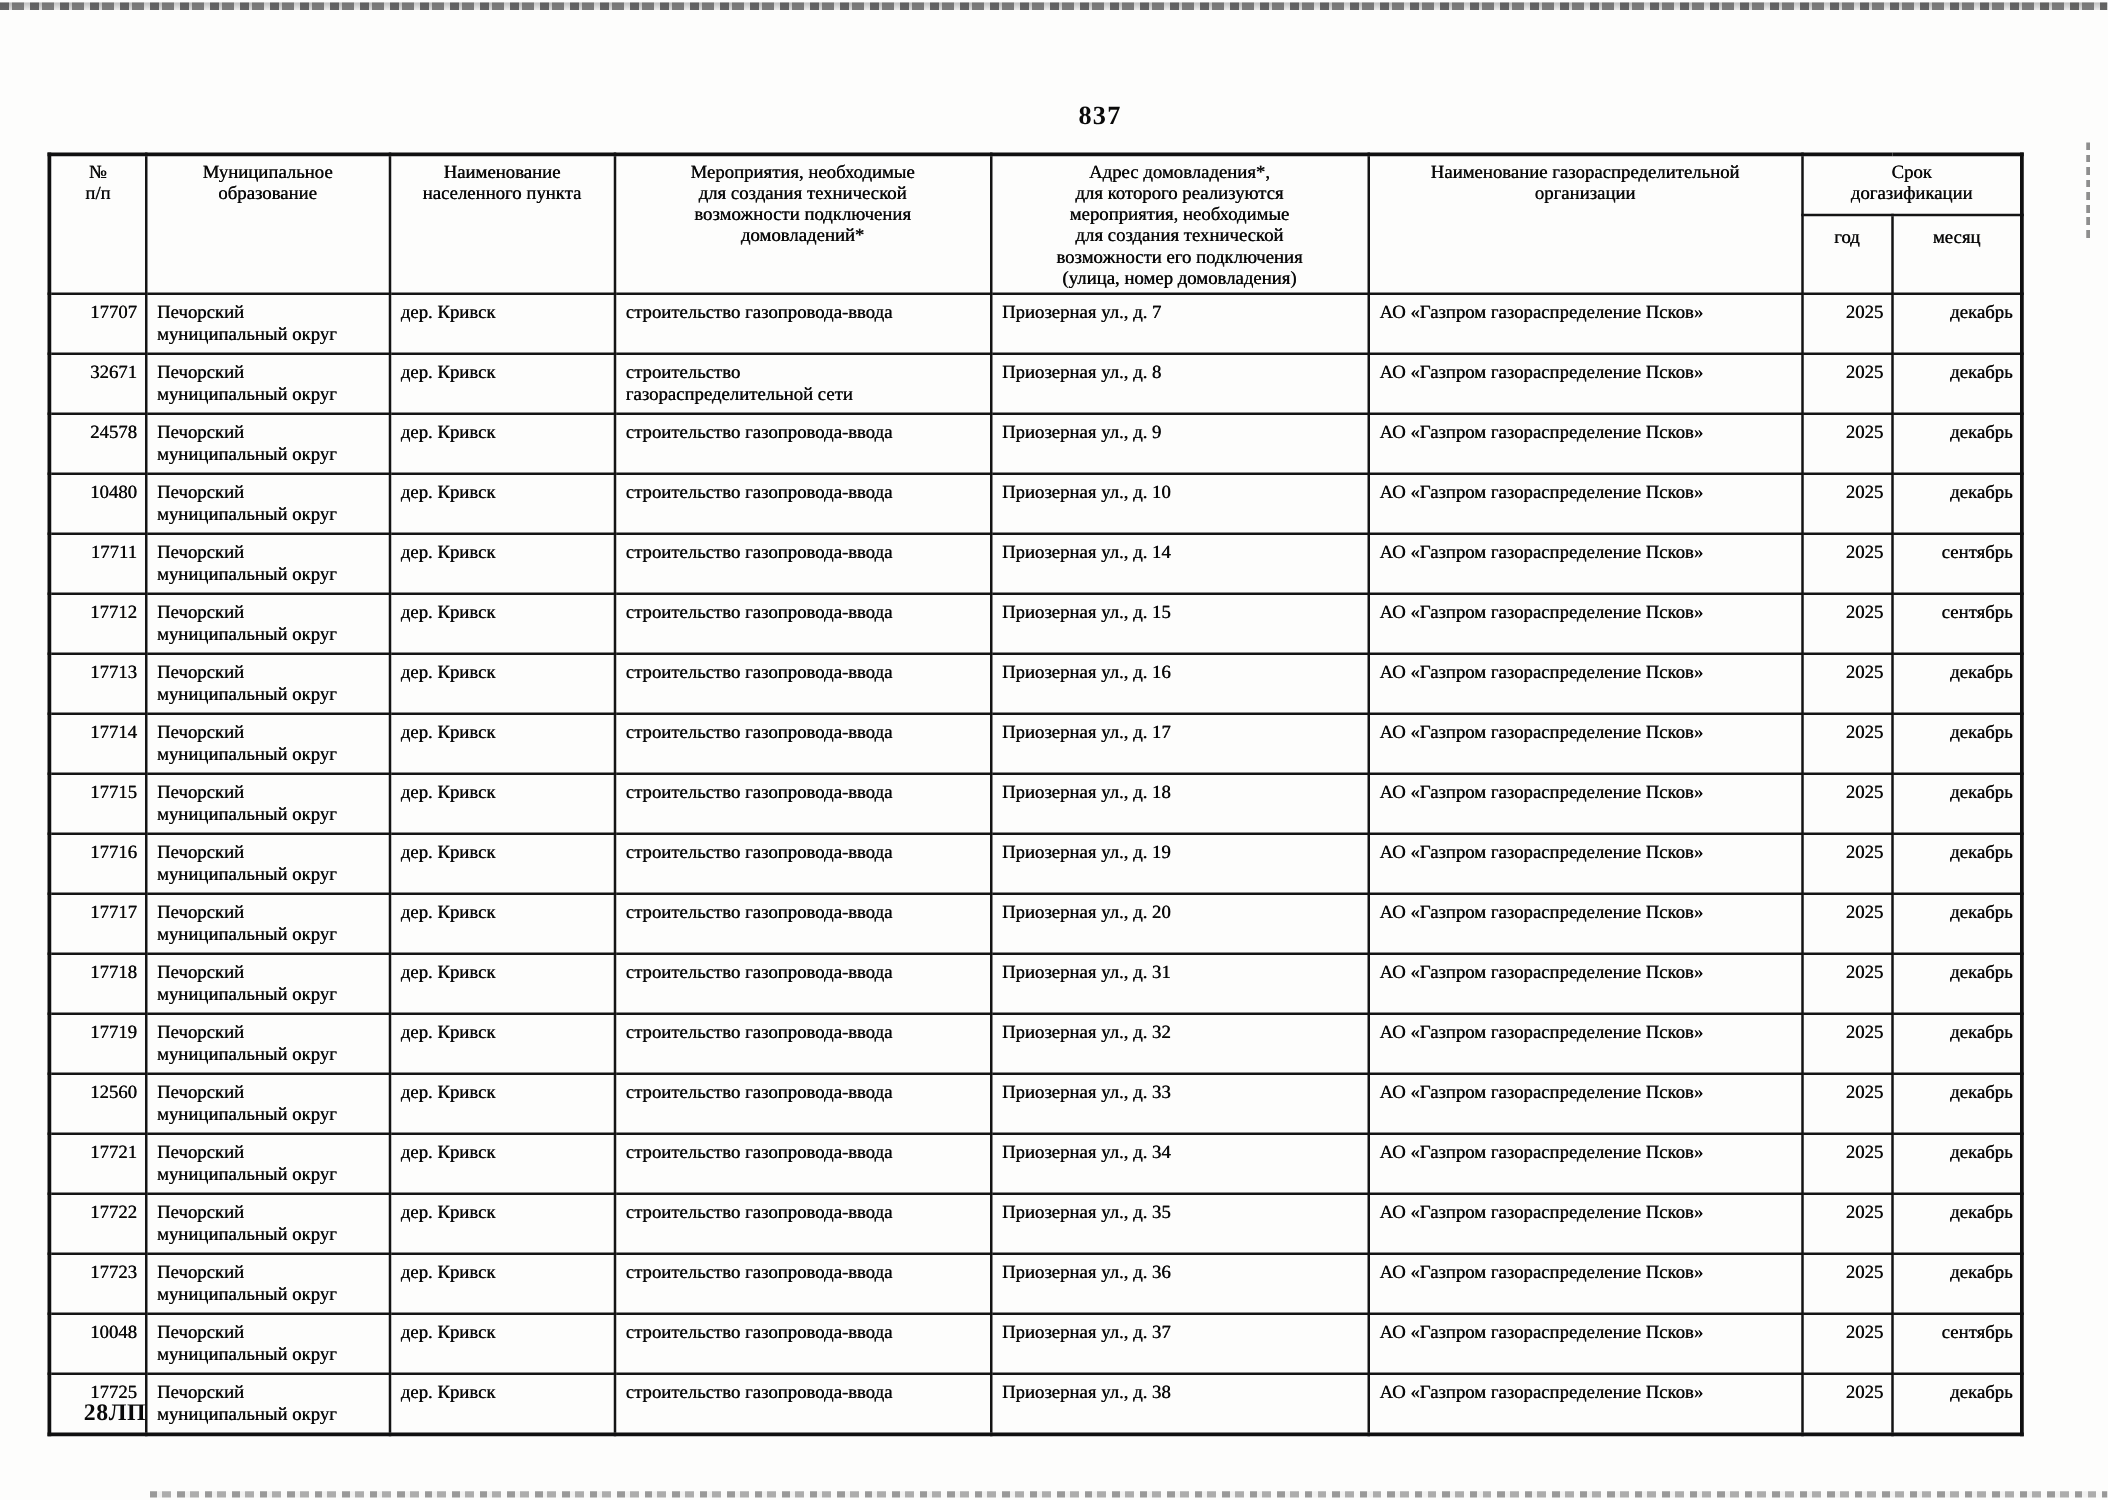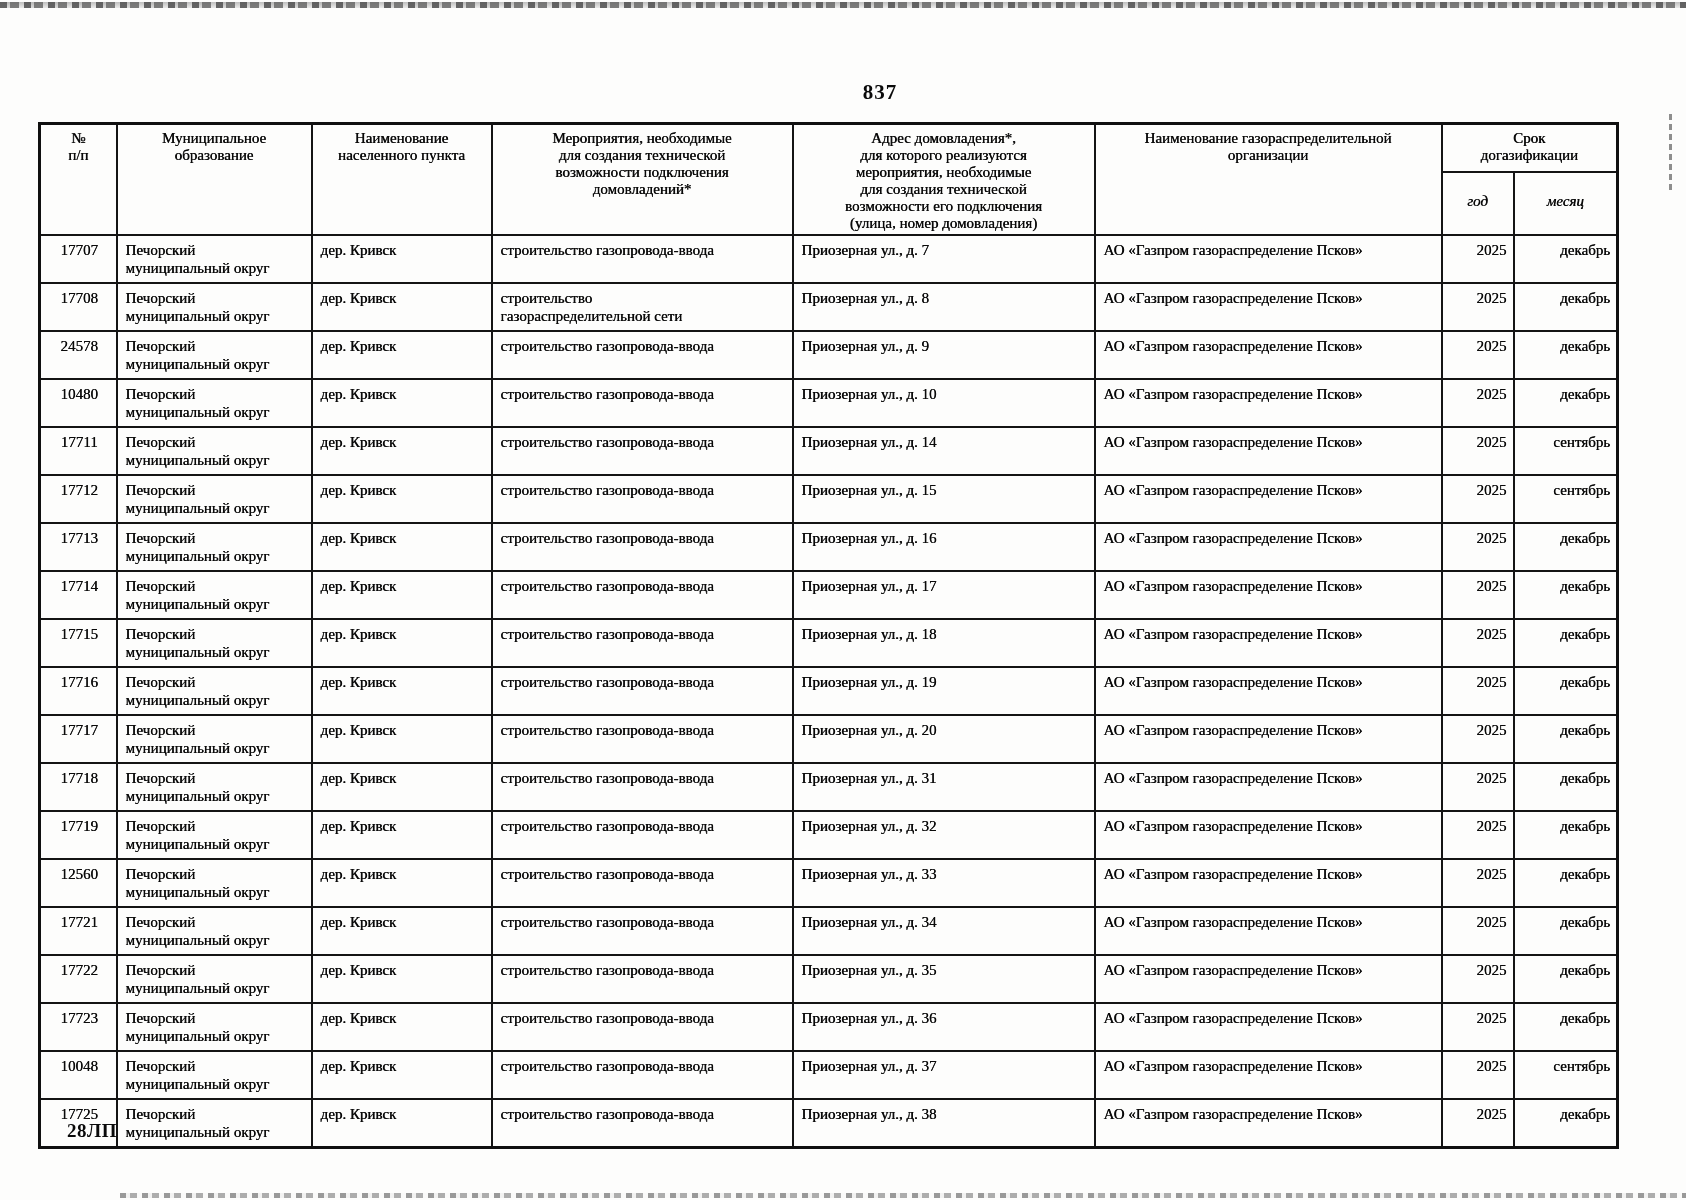--- a/index.html
+++ b/index.html
@@ -51,22 +51,22 @@
     line-height:17px;
     padding:5px 3px 2px 3px;
   }
   table.sched td{
     line-height:18px;
     padding:5px 6px 2px 8px;
     height:39px; 
   }
   tr.hdr-main{height:47px;}
   tr.hdr-sub{height:60px;}
-  tr.hdr-sub th{padding-top:20px;font-style:italic;}
-  td.c-num{text-align:center;padding-left:2px;padding-right:2px;}
+  tr.hdr-sub th{padding-top:9px;}
+  td.c-num{text-align:right;padding-left:2px;padding-right:2px;}
   td.c-year{text-align:right;padding-left:2px;padding-right:2px;}
   td.c-month{text-align:right;padding-left:2px;padding-right:2px;}
   .footer-code{
     position:absolute;left:67px;top:1120px;
     font-size:19px;font-weight:700;letter-spacing:.5px;
   }
 </style>
 </head>
 <body>
 
@@ -121,21 +121,21 @@
     <td class="c-mun">Печорский
 муниципальный округ</td>
     <td class="c-set">дер. Кривск</td>
     <td class="c-act">строительство газопровода-ввода</td>
     <td class="c-adr">Приозерная ул., д. 7</td>
     <td class="c-org">АО «Газпром газораспределение Псков»</td>
     <td class="c-year">2025</td>
     <td class="c-month">декабрь</td>
   </tr>
       <tr>
-    <td class="c-num">17708</td>
+    <td class="c-num">32671</td>
     <td class="c-mun">Печорский
 муниципальный округ</td>
     <td class="c-set">дер. Кривск</td>
     <td class="c-act">строительство
 газораспределительной сети</td>
     <td class="c-adr">Приозерная ул., д. 8</td>
     <td class="c-org">АО «Газпром газораспределение Псков»</td>
     <td class="c-year">2025</td>
     <td class="c-month">декабрь</td>
   </tr>

